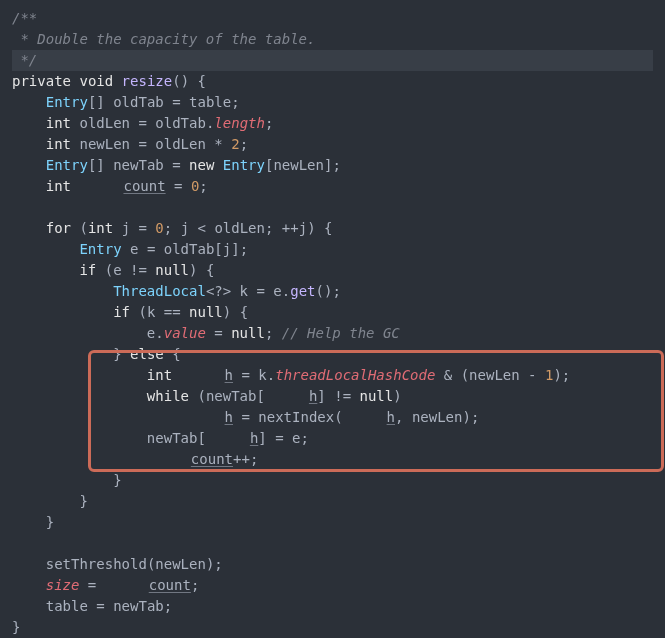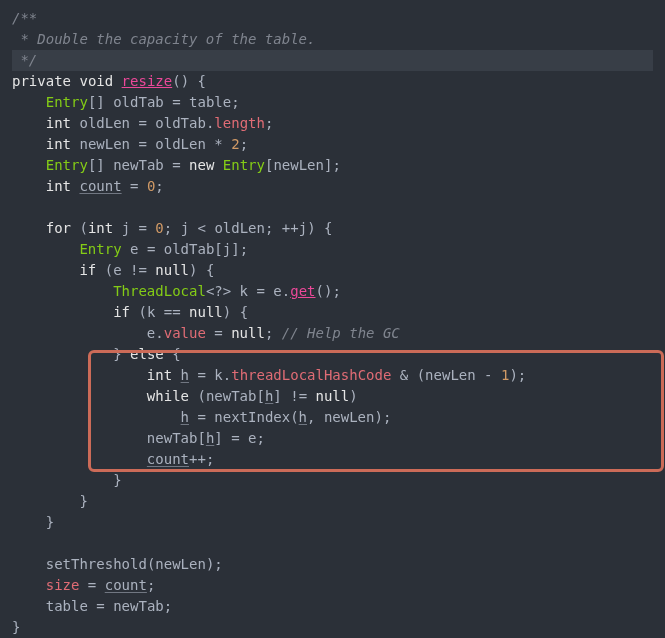--- a/index.html
+++ b/index.html
@@ -11,27 +11,27 @@
       color: #abb2bf;
       padding: 8px 12px;
       width: 665px;
       height: 638px;
       overflow: hidden;
       position: relative;
     }
     .line { white-space: pre; }
     .comment { color: #7f848e; font-style: italic; }
     .keyword { color: #e5e5e5; }
-    .type { color: #84cc16; }
-    .method { color: #ec4899; text-decoration: underline; }
-    .field { color: #e06c75; }
+    .type { color: #7dd3fc; }
+    .method { color: #c4b5fd; }
+    .field { color: #e06c75; font-style: italic; }
     .number { color: #d19a66; }
     .plain { color: #abb2bf; }
     .bracket { color: #abb2bf; }
-    .underline { text-decoration: underline; text-decoration-color: rgba(171,178,191,0.55); text-underline-offset: 2px; }
+    .underline { text-decoration: underline; text-decoration-color: rgba(171,178,191,0.55); text-underline-offset: 2px; margin-left: 44px; }
     .highlight-line { background: rgba(80,88,100,0.35); display: inline-block; width: 100%; }
     .highlight-box {
       position: absolute;
       border: 3px solid #cc6b58;
       border-radius: 6px;
       pointer-events: none;
     }
   </style>
 </head>
 <body>

